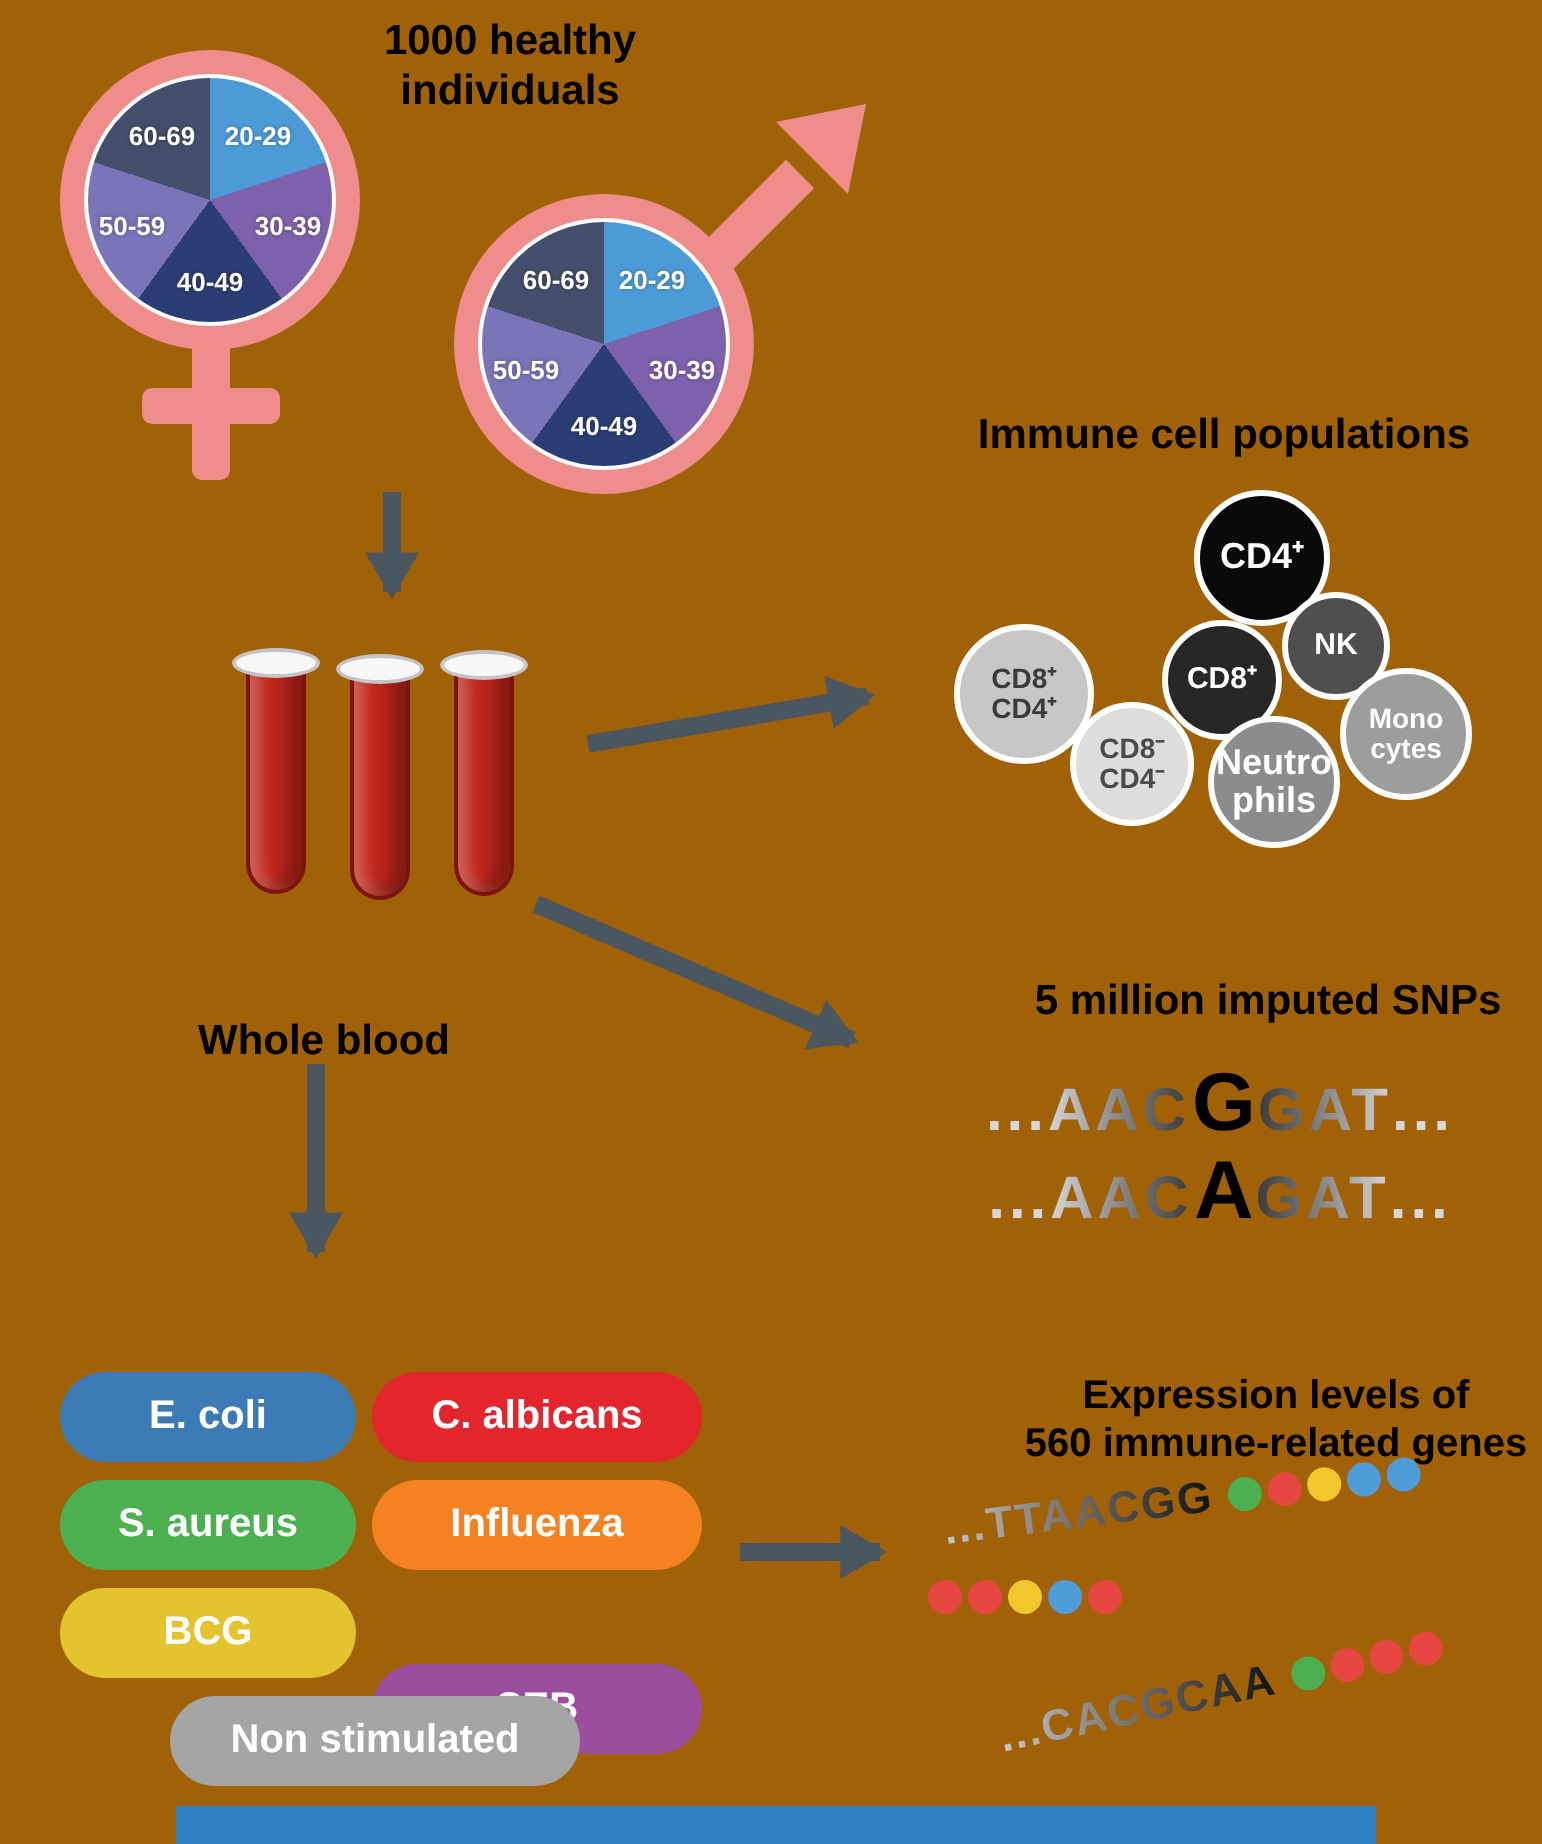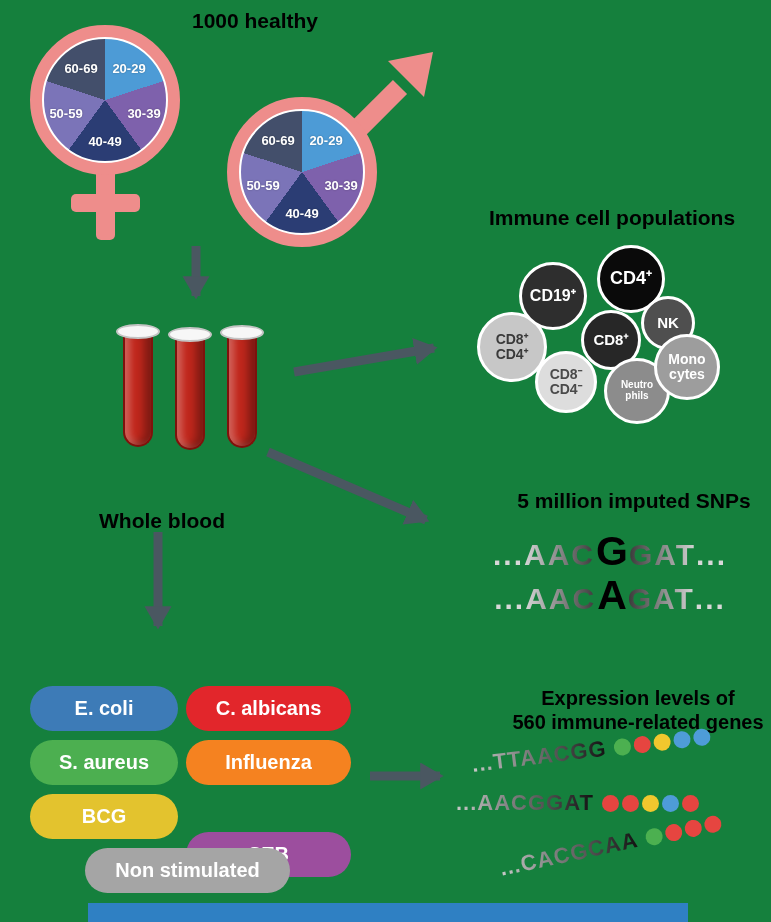--- a/index.html
+++ b/index.html
@@ -1,17 +1,17 @@
 <!DOCTYPE html>
 <html><head>
 <meta charset="utf-8">
 <style>
   html,body { margin:0; padding:0; background:#fff; }
   .canvas {
-    position:relative; width:771px; height:922px; background:#15803d;
+    position:relative; width:771px; height:922px; background:#a16207;
     font-family:"Liberation Sans", sans-serif; overflow:hidden;
   }
   .abs { position:absolute; }
   .heading { font-weight:bold; font-size:21px; color:#000; text-align:center; line-height:25px; }
   .ring { position:absolute; border-radius:50%; border:13px solid #ee8d8b; background:#fff; box-sizing:border-box; }
   .pie { position:absolute; border-radius:50%; border:2px solid #fff; box-sizing:border-box; }
   .pie-label { position:absolute; color:#fff; font-weight:bold; font-size:13px; transform:translate(-50%,-50%); white-space:nowrap; text-shadow:0 0 2px rgba(0,0,0,.3); }
   .bar { position:absolute; border-radius:5px; }
   .tube { position:absolute; width:40px; height:128px; }
   .tube-rim { position:absolute; left:-2px; top:0; width:44px; height:15px; background:#f7f7f7; border:2px solid #c4c4c4; border-radius:50%; box-sizing:border-box; z-index:2; }
@@ -34,20 +34,21 @@
   .dots { display:inline-flex; align-items:center; margin-left:5px; }
   .dot { width:17px; height:17px; border-radius:50%; margin-left:3px; display:inline-block; }
 </style>
 </head>
 <body>
 
 <div class="canvas">
 
   <div class="heading abs" style="left:155px;top:8px;width:200px;">
     <div>1000 healthy</div>
+    <div>individuals</div>
   </div>
 
   <div class="bar" style="left: 96px; top: 168px; width: 19px; height: 72px; background-color: rgb(238, 141, 139);"></div>
   <div class="bar" style="left: 71px; top: 194px; width: 69px; height: 18px; background-color: rgb(238, 141, 139);"></div>
   <div class="ring" style="left: 30px; top: 25px; width: 150px; height: 150px; border-color: rgb(238, 141, 139);"></div>
   <div class="pie" style="left: 42px; top: 37px; width: 126px; height: 126px; background: conic-gradient(rgb(77, 155, 214) 0deg, rgb(77, 155, 214) 72deg, rgb(126, 97, 172) 72deg, rgb(126, 97, 172) 144deg, rgb(43, 61, 116) 144deg, rgb(43, 61, 116) 216deg, rgb(123, 116, 184) 216deg, rgb(123, 116, 184) 288deg, rgb(67, 79, 107) 288deg, rgb(67, 79, 107) 360deg);"></div>
   <span class="pie-label" style="left:129px;top:68px;">20-29</span>
   <span class="pie-label" style="left:144px;top:113px;">30-39</span>
   <span class="pie-label" style="left:105px;top:141px;">40-49</span>
   <span class="pie-label" style="left:66px;top:113px;">50-59</span>
@@ -101,41 +102,38 @@
     <div class="tube-body" style="background-color: rgb(193, 39, 28);"></div>
   </div>
   <div class="heading abs" style="left:62px;top:470px;width:200px;margin-top:38px;">Whole blood</div>
 
   <div class="heading abs" style="left:462px;top:205px;width:300px;">Immune cell populations</div>
 
   <div class="cell" style="left: 477px; top: 312px; width: 70px; height: 70px; font-size: 14px; background-color: rgb(199, 199, 199); color: rgb(58, 58, 58);">
     <span>CD8⁺</span>
     <span>CD4⁺</span>
   </div>
-  <div class="cell" style="left: 519px; top: 262px; width: 68px; height: 68px; font-size: 16px; background-color: rgb(46, 46, 46); color: rgb(255, 255, 255);">
-    <span>CD19⁺</span>
-  </div>
   <div class="cell" style="left: 597px; top: 245px; width: 68px; height: 68px; font-size: 18px; background-color: rgb(10, 10, 10); color: rgb(255, 255, 255);">
     <span>CD4⁺</span>
   </div>
   <div class="cell" style="left: 641px; top: 296px; width: 54px; height: 54px; font-size: 15px; background-color: rgb(79, 79, 79); color: rgb(255, 255, 255);">
     <span>NK</span>
   </div>
   <div class="cell" style="left: 581px; top: 310px; width: 60px; height: 60px; font-size: 15px; background-color: rgb(39, 39, 39); color: rgb(255, 255, 255);">
     <span>CD8⁺</span>
   </div>
   <div class="cell" style="left: 535px; top: 351px; width: 62px; height: 62px; font-size: 14px; background-color: rgb(221, 221, 221); color: rgb(74, 74, 74);">
     <span>CD8⁻</span>
     <span>CD4⁻</span>
   </div>
-  <div class="cell" style="left: 604px; top: 358px; width: 66px; height: 66px; font-size: 10px; background-color: rgb(140, 140, 140); color: rgb(255, 255, 255);">
+  <div class="cell" style="left: 604px; top: 358px; width: 66px; height: 66px; font-size: 18px; background-color: rgb(140, 140, 140); color: rgb(255, 255, 255);">
     <span>Neutro</span>
     <span>phils</span>
   </div>
-  <div class="cell" style="left: 654px; top: 334px; width: 66px; height: 66px; font-size: 14px; background-color: rgb(157, 157, 157); color: rgb(255, 255, 255);">
+  <div class="cell" style="left: 670px; top: 334px; width: 66px; height: 66px; font-size: 14px; background-color: rgb(157, 157, 157); color: rgb(255, 255, 255);">
     <span>Mono</span>
     <span>cytes</span>
   </div>
 
   <div class="heading abs" style="left:476px;top:488px;width:316px;">5 million imputed SNPs</div>
   <div class="snp-line" style="left:470px;top:528px;width:280px;">
     <span class="snp-ellipsis">...</span>
     <span class="fade-in">AAC</span>
     <span class="snp-allele">G</span>
     <span class="fade-out">GAT</span>
@@ -166,21 +164,20 @@
     <span class="gene-fade">...TTAACGG</span>
     <span class="dots">
         <span class="dot" style="background-color: rgb(76, 176, 80);"></span>
         <span class="dot" style="background-color: rgb(230, 69, 64);"></span>
         <span class="dot" style="background-color: rgb(241, 199, 46);"></span>
         <span class="dot" style="background-color: rgb(78, 156, 216);"></span>
         <span class="dot" style="background-color: rgb(78, 156, 216);"></span>
       </span>
   </div>
   <div class="gene-row" style="left:456px;top:790px;">
-    <span class="gene-fade">...AACGGAT</span>
     <span class="dots">
         <span class="dot" style="background-color: rgb(230, 69, 64);"></span>
         <span class="dot" style="background-color: rgb(230, 69, 64);"></span>
         <span class="dot" style="background-color: rgb(241, 199, 46);"></span>
         <span class="dot" style="background-color: rgb(78, 156, 216);"></span>
         <span class="dot" style="background-color: rgb(230, 69, 64);"></span>
       </span>
   </div>
   <div class="gene-row" style="left:500px;top:856px;transform:rotate(-12deg);">
     <span class="gene-fade">...CACGCAA</span>

